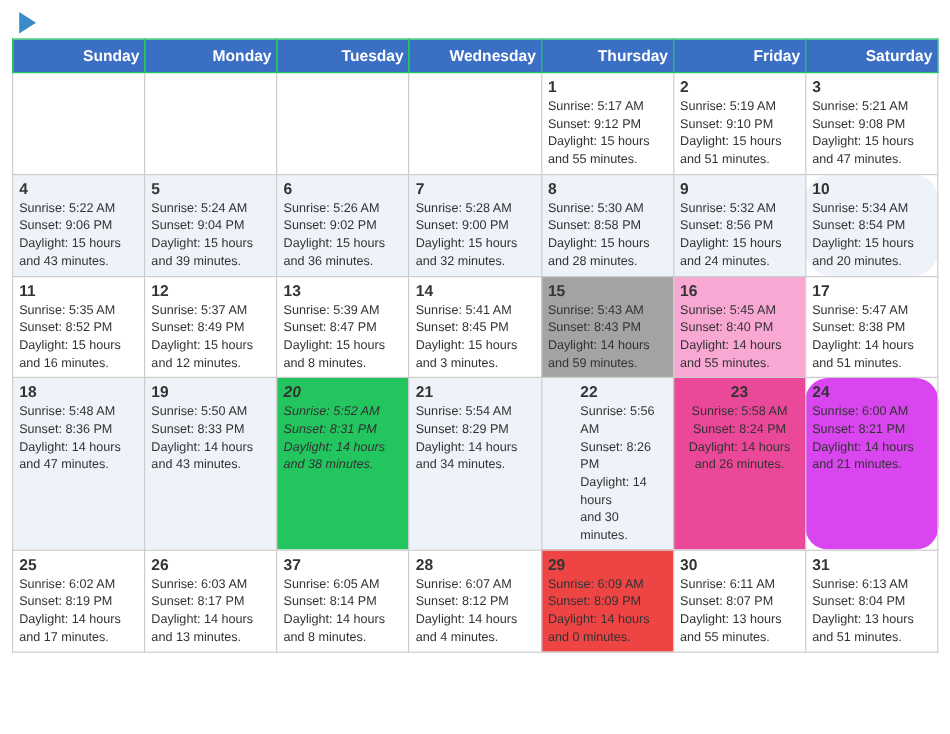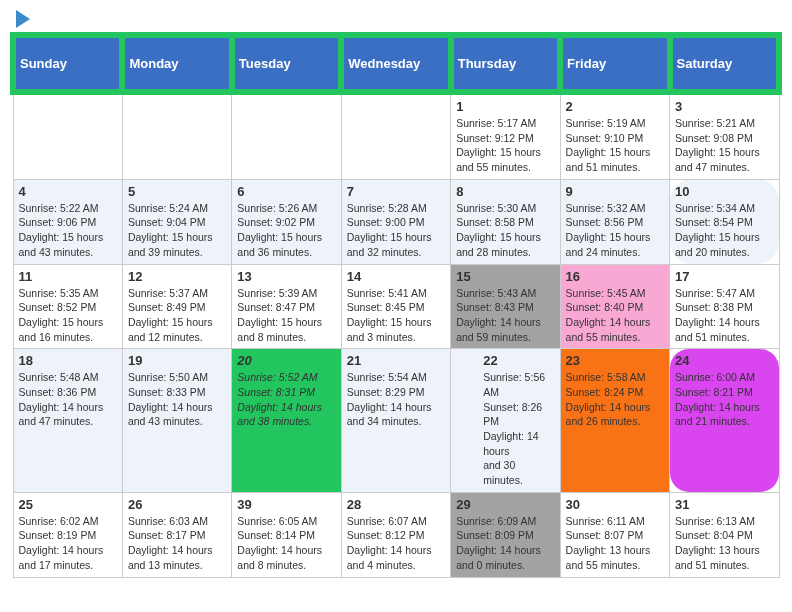--- a/index.html
+++ b/index.html
@@ -36,25 +36,25 @@
       font-weight: normal;
     }
     .calendar {
       width: 100%;
       border-collapse: collapse;
       font-size: 11px;
     }
     .calendar th {
       background-color: #3a6fc4;
       color: #fff;
-      padding: 18px 4px;
-      text-align: left;
+      padding: 6px 4px;
+      text-align: right;
       font-size: 13px;
       font-weight: bold;
-      border: 6px solid #22c55e;
+      border: 1px solid #22c55e;
     }
     .calendar td {
       border: 1px solid #ccc;
       vertical-align: top;
       padding: 4px 5px;
       min-height: 80px;
       width: calc(100% / 7);
       background: #fff;
     }
     .calendar tr:nth-child(even) td {
@@ -201,47 +201,47 @@
           <div class="day-info">Sunrise: 5:52 AM<br>Sunset: 8:31 PM<br>Daylight: 14 hours<br>and 38 minutes.</div>
         </td>
         <td style="background: rgb(238, 242, 249);">
           <span class="day-num">21</span>
           <div class="day-info">Sunrise: 5:54 AM<br>Sunset: 8:29 PM<br>Daylight: 14 hours<br>and 34 minutes.</div>
         </td>
         <td style="background: rgb(238, 242, 249); padding-left: 32px;">
           <span class="day-num">22</span>
           <div class="day-info">Sunrise: 5:56 AM<br>Sunset: 8:26 PM<br>Daylight: 14 hours<br>and 30 minutes.</div>
         </td>
-        <td style="background: #f97316;">
+        <td style="background: #ec4899; text-align: center;">
           <span class="day-num">23</span>
           <div class="day-info">Sunrise: 5:58 AM<br>Sunset: 8:24 PM<br>Daylight: 14 hours<br>and 26 minutes.</div>
         </td>
         <td style="background: #d946ef; border-radius: 19px;">
           <span class="day-num">24</span>
           <div class="day-info">Sunrise: 6:00 AM<br>Sunset: 8:21 PM<br>Daylight: 14 hours<br>and 21 minutes.</div>
         </td>
       </tr>
       <tr>
         <td style="background: rgb(255, 255, 255);">
           <span class="day-num">25</span>
           <div class="day-info">Sunrise: 6:02 AM<br>Sunset: 8:19 PM<br>Daylight: 14 hours<br>and 17 minutes.</div>
         </td>
         <td style="background: rgb(255, 255, 255);">
           <span class="day-num">26</span>
           <div class="day-info">Sunrise: 6:03 AM<br>Sunset: 8:17 PM<br>Daylight: 14 hours<br>and 13 minutes.</div>
         </td>
         <td style="background: rgb(255, 255, 255);">
-          <span class="day-num">39</span>
+          <span class="day-num">37</span>
           <div class="day-info">Sunrise: 6:05 AM<br>Sunset: 8:14 PM<br>Daylight: 14 hours<br>and 8 minutes.</div>
         </td>
         <td style="background: rgb(255, 255, 255);">
           <span class="day-num">28</span>
           <div class="day-info">Sunrise: 6:07 AM<br>Sunset: 8:12 PM<br>Daylight: 14 hours<br>and 4 minutes.</div>
         </td>
-        <td style="background: #a3a3a3;">
+        <td style="background: #ef4444;">
           <span class="day-num">29</span>
           <div class="day-info">Sunrise: 6:09 AM<br>Sunset: 8:09 PM<br>Daylight: 14 hours<br>and 0 minutes.</div>
         </td>
         <td style="background: rgb(255, 255, 255); margin-top: 20px;">
           <span class="day-num">30</span>
           <div class="day-info">Sunrise: 6:11 AM<br>Sunset: 8:07 PM<br>Daylight: 13 hours<br>and 55 minutes.</div>
         </td>
         <td style="background: rgb(255, 255, 255);">
           <span class="day-num">31</span>
           <div class="day-info">Sunrise: 6:13 AM<br>Sunset: 8:04 PM<br>Daylight: 13 hours<br>and 51 minutes.</div>

